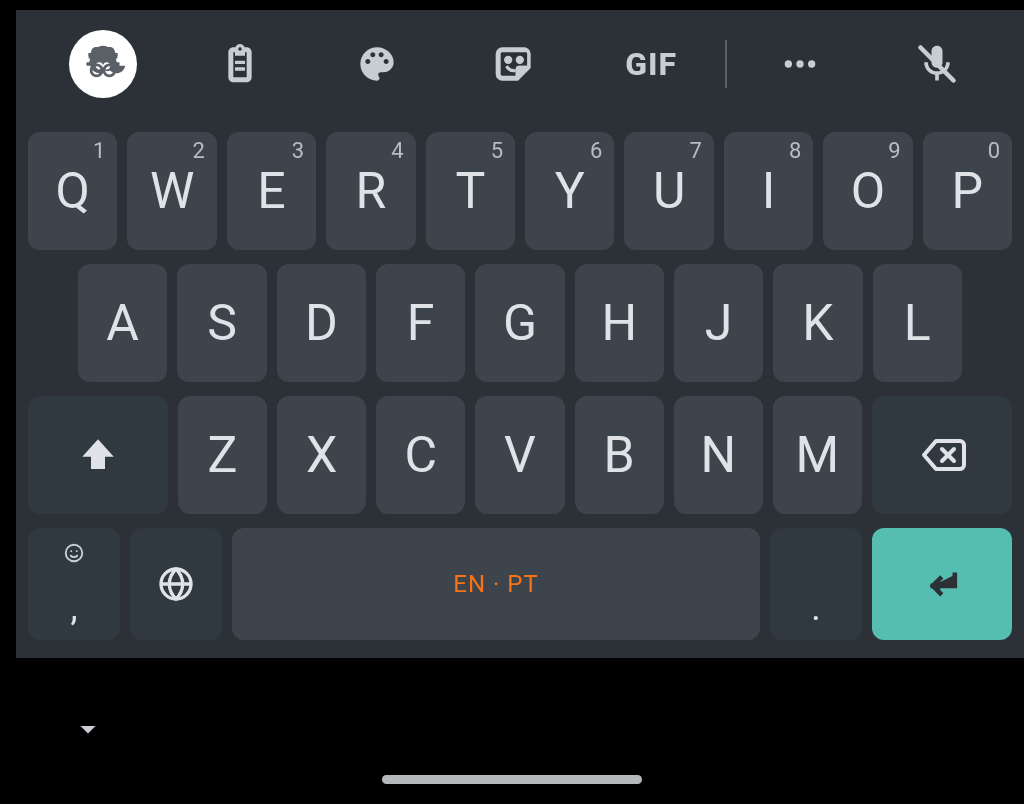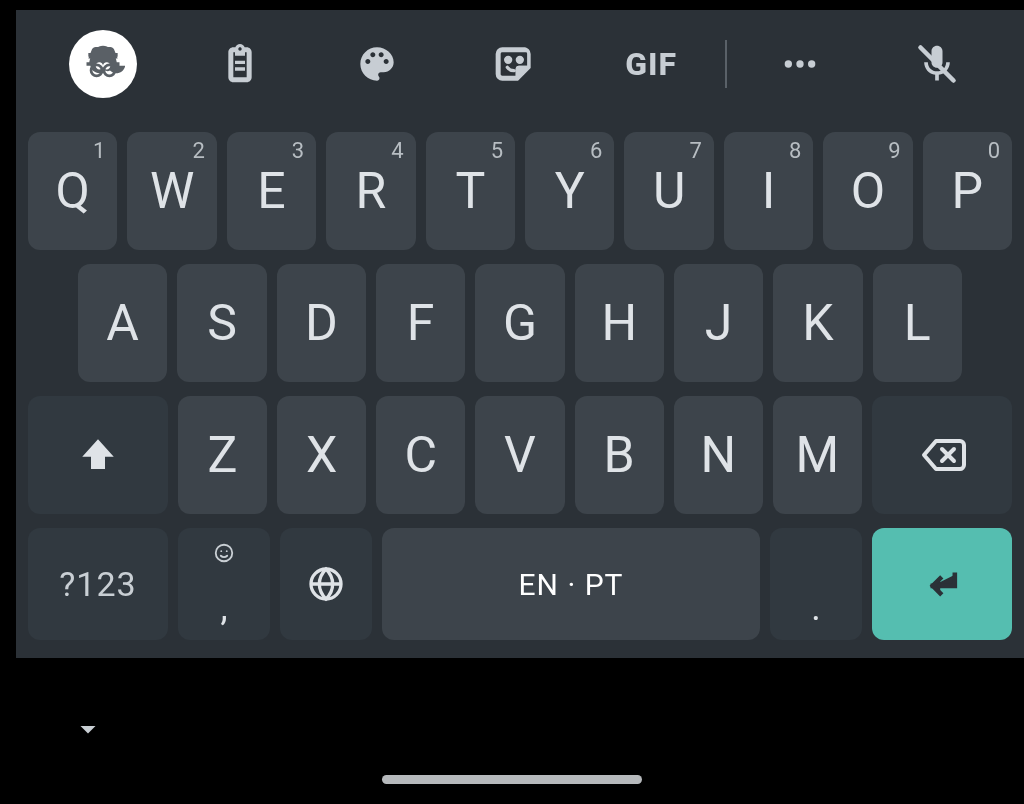--- a/index.html
+++ b/index.html
@@ -59,21 +59,21 @@
   .key.shift, .key.bksp { flex: 0 0 140px; }
   .key.enter { background: #55beb0; flex: 0 0 140px; }
   .key.enter svg { fill: #2b3137; }
 
   
   .row.r4 .key { height: 112px; }
   .key.sym { flex: 0 0 140px; }
   .key.sym .main { font-size: 34px; letter-spacing: 1px; }
   .key.emoji, .key.globe, .key.period { flex: 0 0 92px; }
   .key.space { flex: 1 1 auto; background: #3d444b; }
-  .key.space .main { font-size: 30px; color: #ffffff; letter-spacing: 1px; }
+  .key.space .main { font-size: 24px; color: #f97316; letter-spacing: 1px; }
   .key.emoji .hint2, .key.period .hint2 {
     position: absolute; top: 14px; color: #c9cfd4; font-size: 22px;
   }
   .key.emoji .main2, .key.period .main2 {
     position: absolute; bottom: 14px; color: #dfe3e7; font-size: 36px; line-height: 1;
   }
 
   
   .navbar {
     flex: 1 1 auto; background: #000; position: relative;
@@ -242,23 +242,20 @@
       <div class="key fn bksp">
         <svg width="48" height="48" viewBox="0 0 24 24" fill="none" stroke="#dfe3e7" stroke-width="2" stroke-linejoin="round" stroke-linecap="round">
             <path d="M21 5H9l-6 7 6 7h12c1 0 2-1 2-2V7c0-1-1-2-2-2z"></path>
             <line x1="12" y1="9" x2="18" y2="15"></line>
             <line x1="18" y1="9" x2="12" y2="15"></line>
           </svg>
       </div>
     </div>
 
     <div class="row r4">
-      <div class="key fn sym">
-        <span class="main">?123</span>
-      </div>
       <div class="key fn emoji">
         <span class="hint2">
           <svg width="22" height="22" viewBox="0 0 24 24" fill="none" stroke="#c9cfd4" stroke-width="2">
               <circle cx="12" cy="12" r="9"></circle>
               <circle cx="9" cy="10" r="1" fill="#c9cfd4" stroke="none"></circle>
               <circle cx="15" cy="10" r="1" fill="#c9cfd4" stroke="none"></circle>
               <path d="M8.5 15c1 1 2 1.5 3.5 1.5s2.5-.5 3.5-1.5" stroke-linecap="round"></path>
             </svg>
         </span>
         <span class="main2">,</span>

